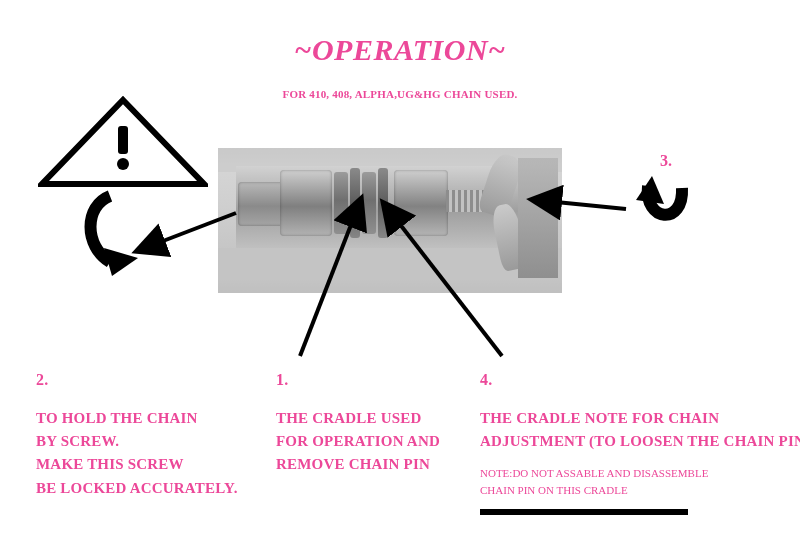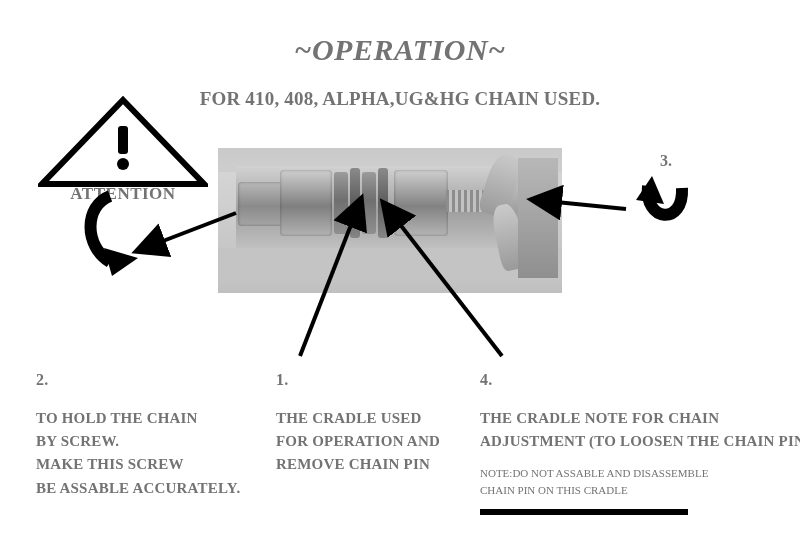--- a/index.html
+++ b/index.html
@@ -7,41 +7,41 @@
     padding: 0;
     background: #ffffff;
   }
   #page {
     position: relative;
     width: 800px;
     height: 553px;
     background: #ffffff;
     overflow: hidden;
     font-family: "Liberation Serif", serif;
-    color: #737373;
+    color: #ec4899;
     border-radius: 31px;
   }
   .abs { position: absolute; }
 
   
   #title {
     left: 0; right: 0; top: 33px;
     text-align: center;
     font-family: "Liberation Serif", serif;
     font-style: italic;
     font-weight: bold;
     font-size: 30px;
     letter-spacing: 0.5px;
   }
   #subtitle {
     left: 0; right: 0; top: 88px;
     text-align: center;
     font-family: "Liberation Serif", serif;
     font-weight: bold;
-    font-size: 19px;
+    font-size: 11px;
     letter-spacing: 0.2px;
   }
 
   
   #attention-block {
     left: 38px; top: 96px;
     width: 170px; height: 110px;
   }
   #attention-triangle {
     position: absolute;
@@ -159,21 +159,20 @@
 
   <div class="abs" id="title">~OPERATION~</div>
   <div class="abs" id="subtitle">FOR 410, 408, ALPHA,UG&amp;HG CHAIN USED.</div>
 
   <div class="abs" id="attention-block">
     <svg id="attention-triangle" viewBox="0 0 170 92">
       <polygon points="85,4 166,88 4,88" fill="#ffffff" stroke="#000000" stroke-width="6" stroke-linejoin="miter"></polygon>
       <rect x="80" y="30" width="10" height="28" rx="3" fill="#000000"></rect>
       <circle cx="85" cy="68" r="6" fill="#000000"></circle>
     </svg>
-    <div id="attention-label">ATTENTION</div>
   </div>
 
   <div class="abs" id="photo">
     <div class="backdrop-dark" style="left:0;top:0;width:344px;height:24px;background:#cdcdcd;"></div>
     <div class="backdrop-dark" style="left:0;top:100px;width:344px;height:45px;background:#c4c4c4;"></div>
 
     <div class="tile" style="left:18px;top:18px;width:300px;height:82px;background:linear-gradient(180deg,#d2d2d2,#9f9f9f 55%,#c0c0c0);"></div>
 
     <div class="bolt-head" style="left:20px;top:34px;width:48px;height:44px;"></div>
 
@@ -216,21 +215,21 @@
     <line x1="502" y1="356" x2="392" y2="214" stroke="#000000" stroke-width="4" marker-end="url(#ah)"></line>
   </svg>
 
   <div class="abs" id="num3">3.</div>
 
   <div class="abs caption" id="cap2">
     <span class="num">2.</span>
     <span class="line">TO HOLD THE CHAIN</span>
     <span class="line">BY SCREW.</span>
     <span class="line">MAKE THIS SCREW</span>
-    <span class="line">BE ASSABLE ACCURATELY.</span>
+    <span class="line">BE LOCKED ACCURATELY.</span>
   </div>
 
   <div class="abs caption" id="cap1">
     <span class="num">1.</span>
     <span class="line">THE CRADLE USED</span>
     <span class="line">FOR OPERATION AND</span>
     <span class="line">REMOVE CHAIN PIN</span>
   </div>
 
   <div class="abs caption" id="cap4">

